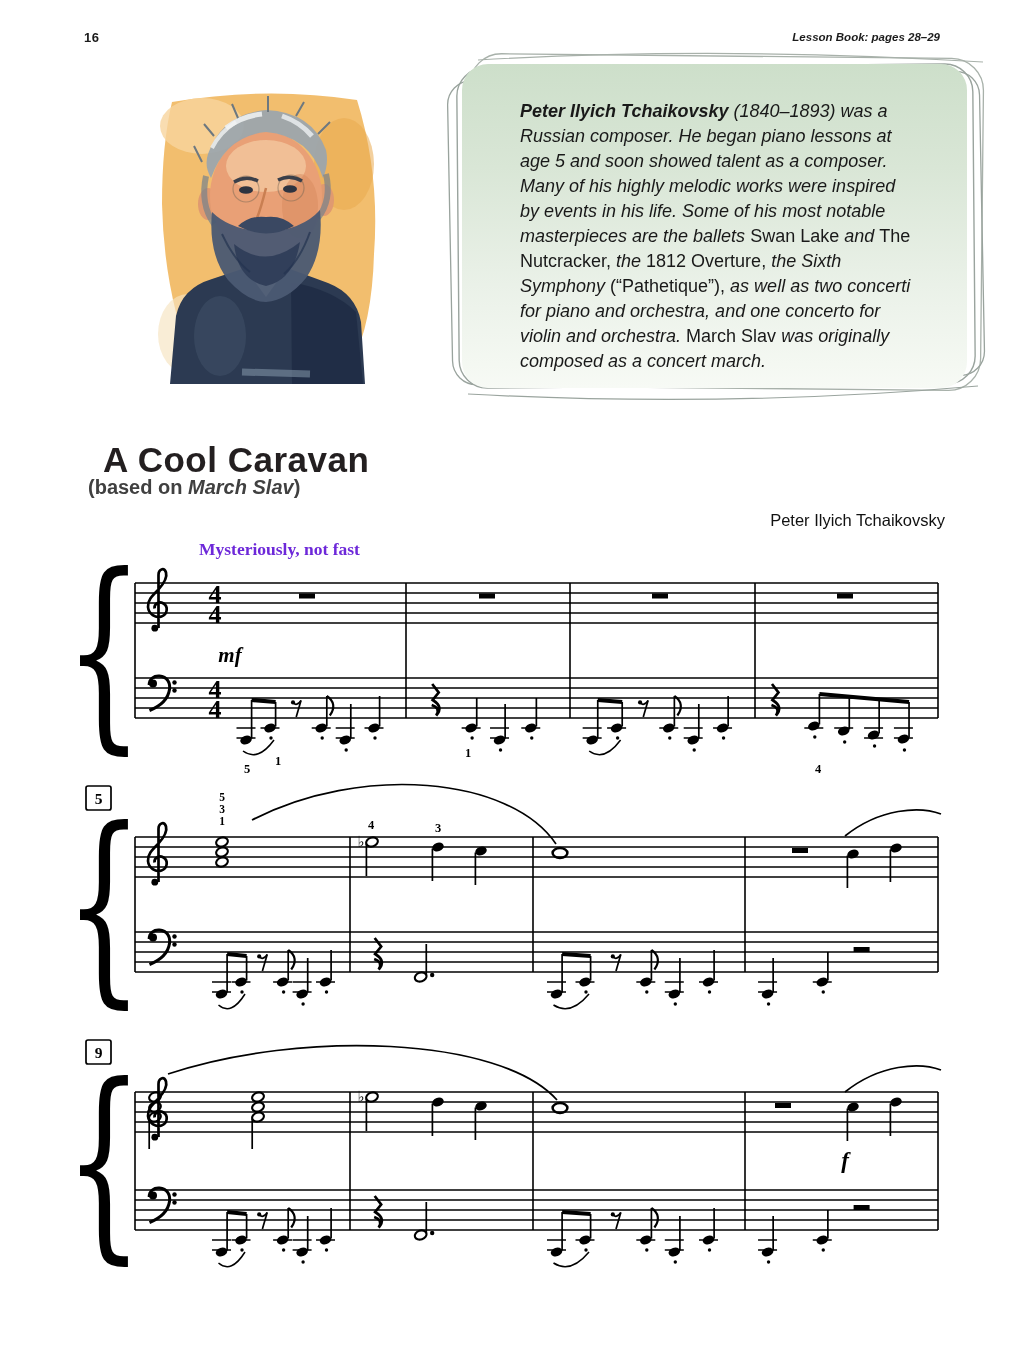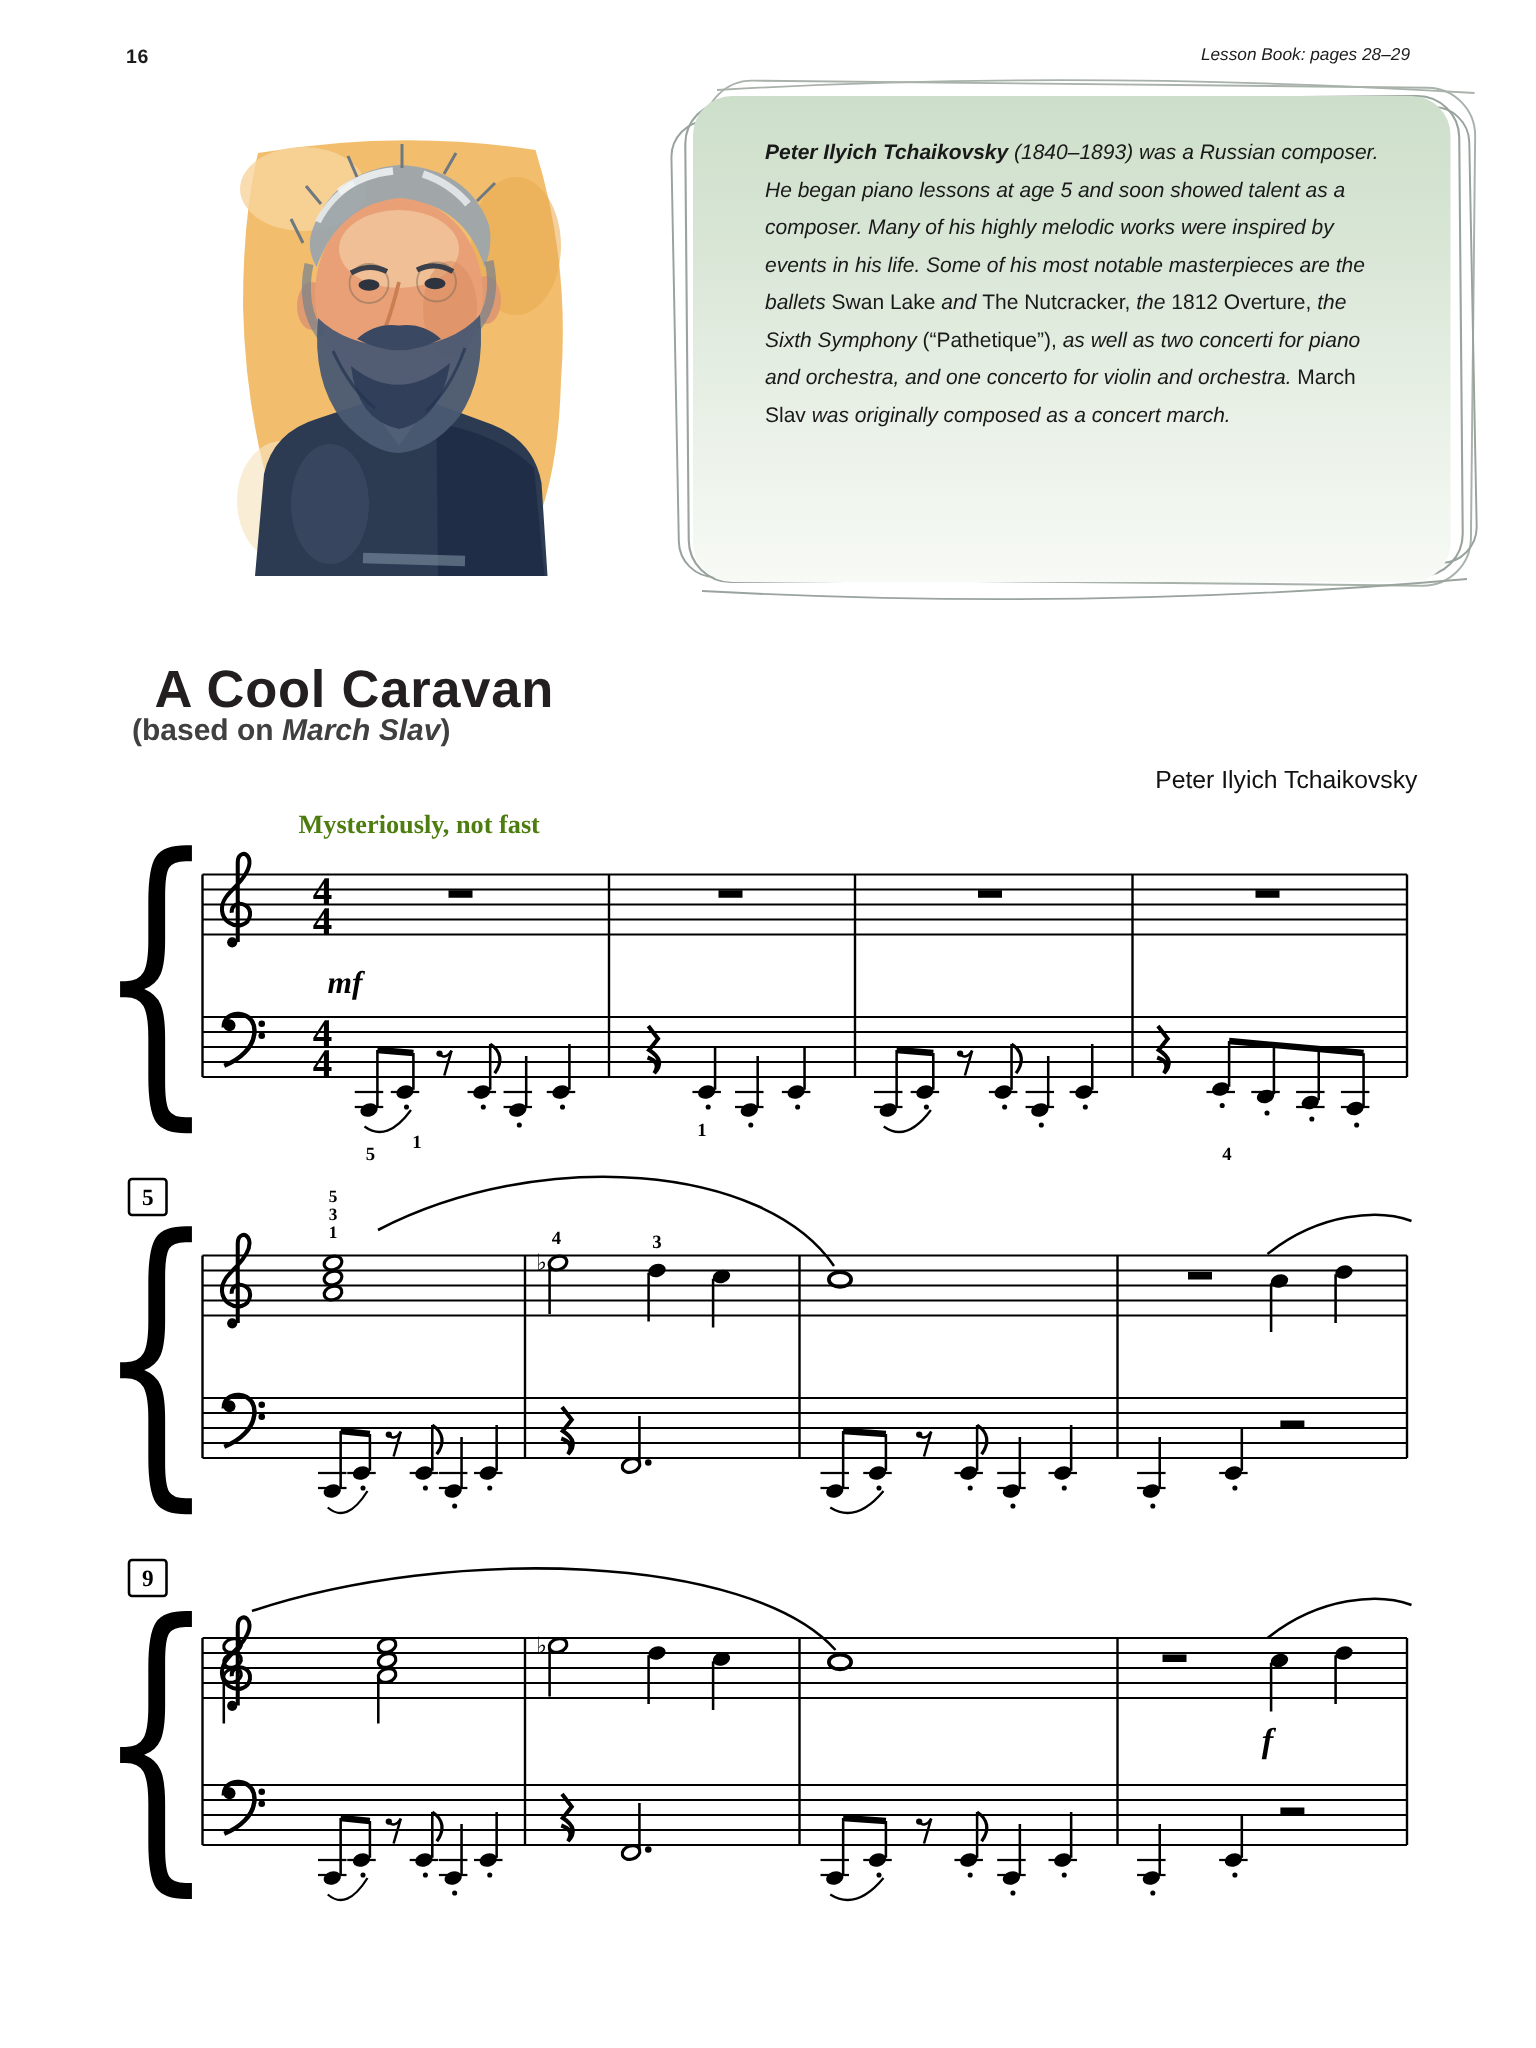--- a/index.html
+++ b/index.html
@@ -1,34 +1,34 @@
 <!DOCTYPE html>
 <html><head>
 <meta charset="utf-8">
 <style>
   html,body{margin:0;padding:0;background:#e8e8e8;}
   .page{position:relative;width:1024px;height:1365px;background:#ffffff;overflow:hidden;
         font-family:"Liberation Sans",sans-serif;color:#1c1c1c;}
   .pagenum{position:absolute;left:84px;top:30px;font-size:13px;font-weight:600;letter-spacing:.5px;}
-  .header-right{position:absolute;right:84px;top:31px;font-size:11.5px;font-weight:normal;font-style:italic;text-align:center;}
+  .header-right{position:absolute;right:84px;top:31px;font-size:11.5px;font-weight:bold;font-style:italic;text-align:center;}
   .portrait{position:absolute;left:142px;top:84px;width:248px;height:300px;}
   .bio-sketch{position:absolute;left:438px;top:50px;width:560px;height:356px;pointer-events:none;}
   .bio-box{position:absolute;left:462px;top:64px;width:505px;height:324px;border-radius:26px;
            background:linear-gradient(180deg,#cddfca 0%,#d9e6d6 32%,#eaf1e8 68%,#f7faf5 100%);}
-  .bio-text{margin:0;padding:25px 38px 0 48px;font-size:14px;line-height:25px;color:#191919;}
+  .bio-text{margin:10px;padding:25px 38px 0 48px;font-size:18px;line-height:25px;color:#191919;}
   .seg-bi{font-weight:bold;font-style:italic;}
   .seg-i{font-style:italic;}
   .seg-r{font-style:normal;}
   .title{position:absolute;left:87px;top:424px;margin:16px;font-size:35px;font-weight:800;
          letter-spacing:.5px;color:#231f20;}
   .subtitle{position:absolute;left:88px;top:476px;font-size:20px;font-weight:bold;color:#404040;}
   .subtitle .it{font-style:italic;}
   .composer{position:absolute;right:79px;top:511px;font-size:16.5px;color:#111;}
   .tempo{position:absolute;left:199px;top:539px;font-size:17.5px;font-weight:bold;
-         font-family:"Liberation Serif",serif;color:#4d7c0f;}
+         font-family:"Liberation Serif",serif;color:#6d28d9;}
   #score{position:absolute;left:0;top:0;}
 </style>
 </head>
 <body>
 
 <div class="page">
 
   <svg id="score" width="1024" height="1365" viewBox="0 0 1024 1365">
       <g>
         <line x1="135" y1="583" x2="938" y2="583" stroke="#000" stroke-width="1.3"></line>

